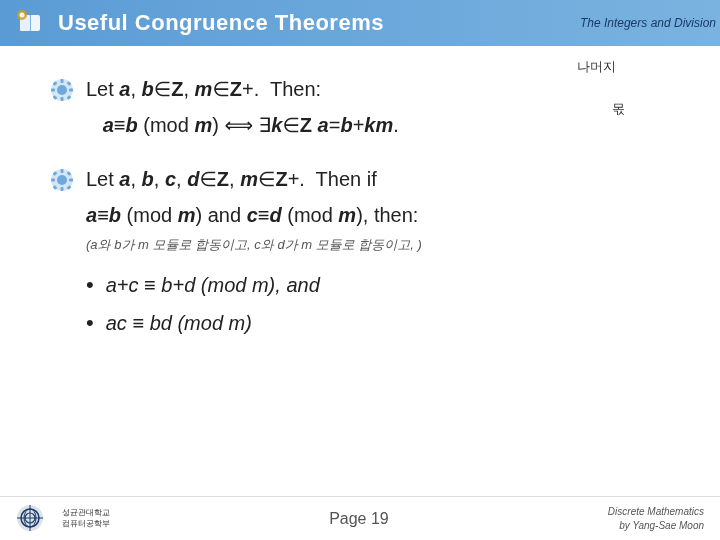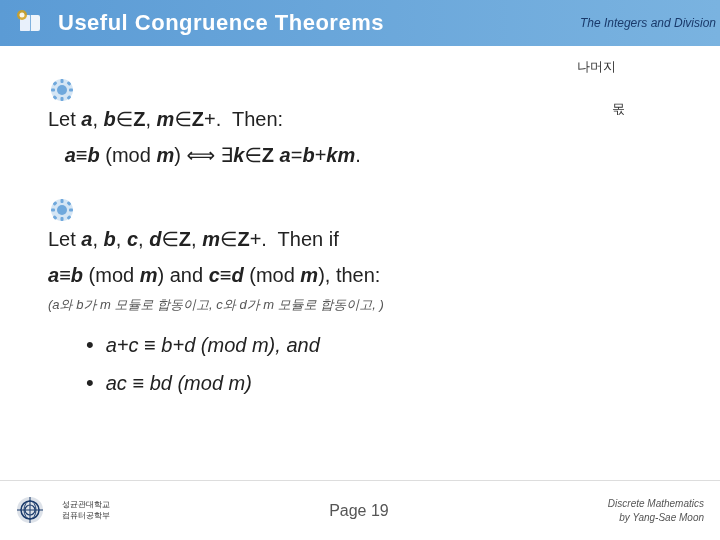--- a/index.html
+++ b/index.html
@@ -53,21 +53,20 @@
     .content {
       padding: 28px 48px 20px 48px;
       position: relative;
     }
 
     
     .bullet-item {
       display: flex;
       align-items: flex-start;
       margin-bottom: 18px;
-      flex-direction: column;
     }
 
     .bullet-icon {
       width: 28px;
       height: 28px;
       margin-right: 10px;
       margin-top: 2px;
       flex-shrink: 0;
     }
 
@@ -140,21 +139,21 @@
       color: #222;
       font-style: italic;
     }
 
     
     .footer {
       position: absolute;
       bottom: 0;
       left: 0;
       right: 0;
-      height: 60px;
+      height: 44px;
       display: flex;
       align-items: center;
       justify-content: space-between;
       padding: 0 16px;
       border-top: 1px solid #ddd;
     }
 
     .footer-logo {
       display: flex;
       align-items: center;

